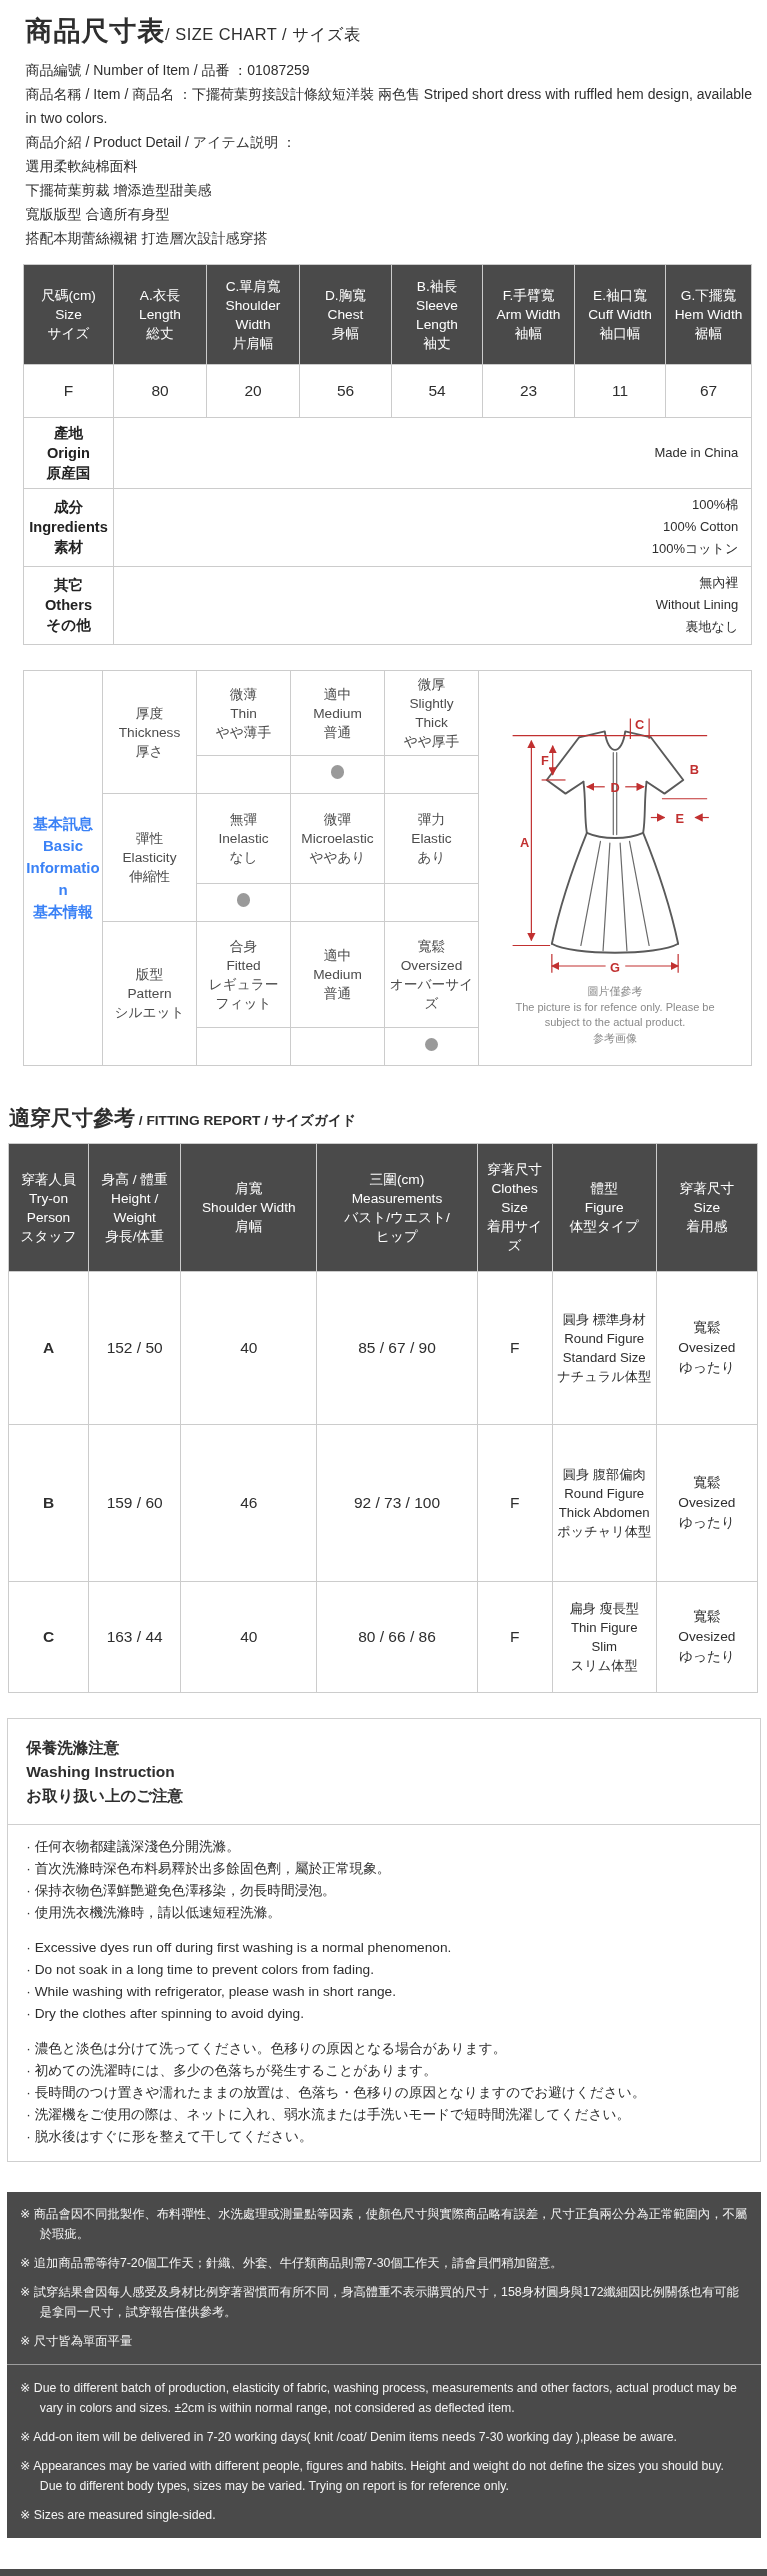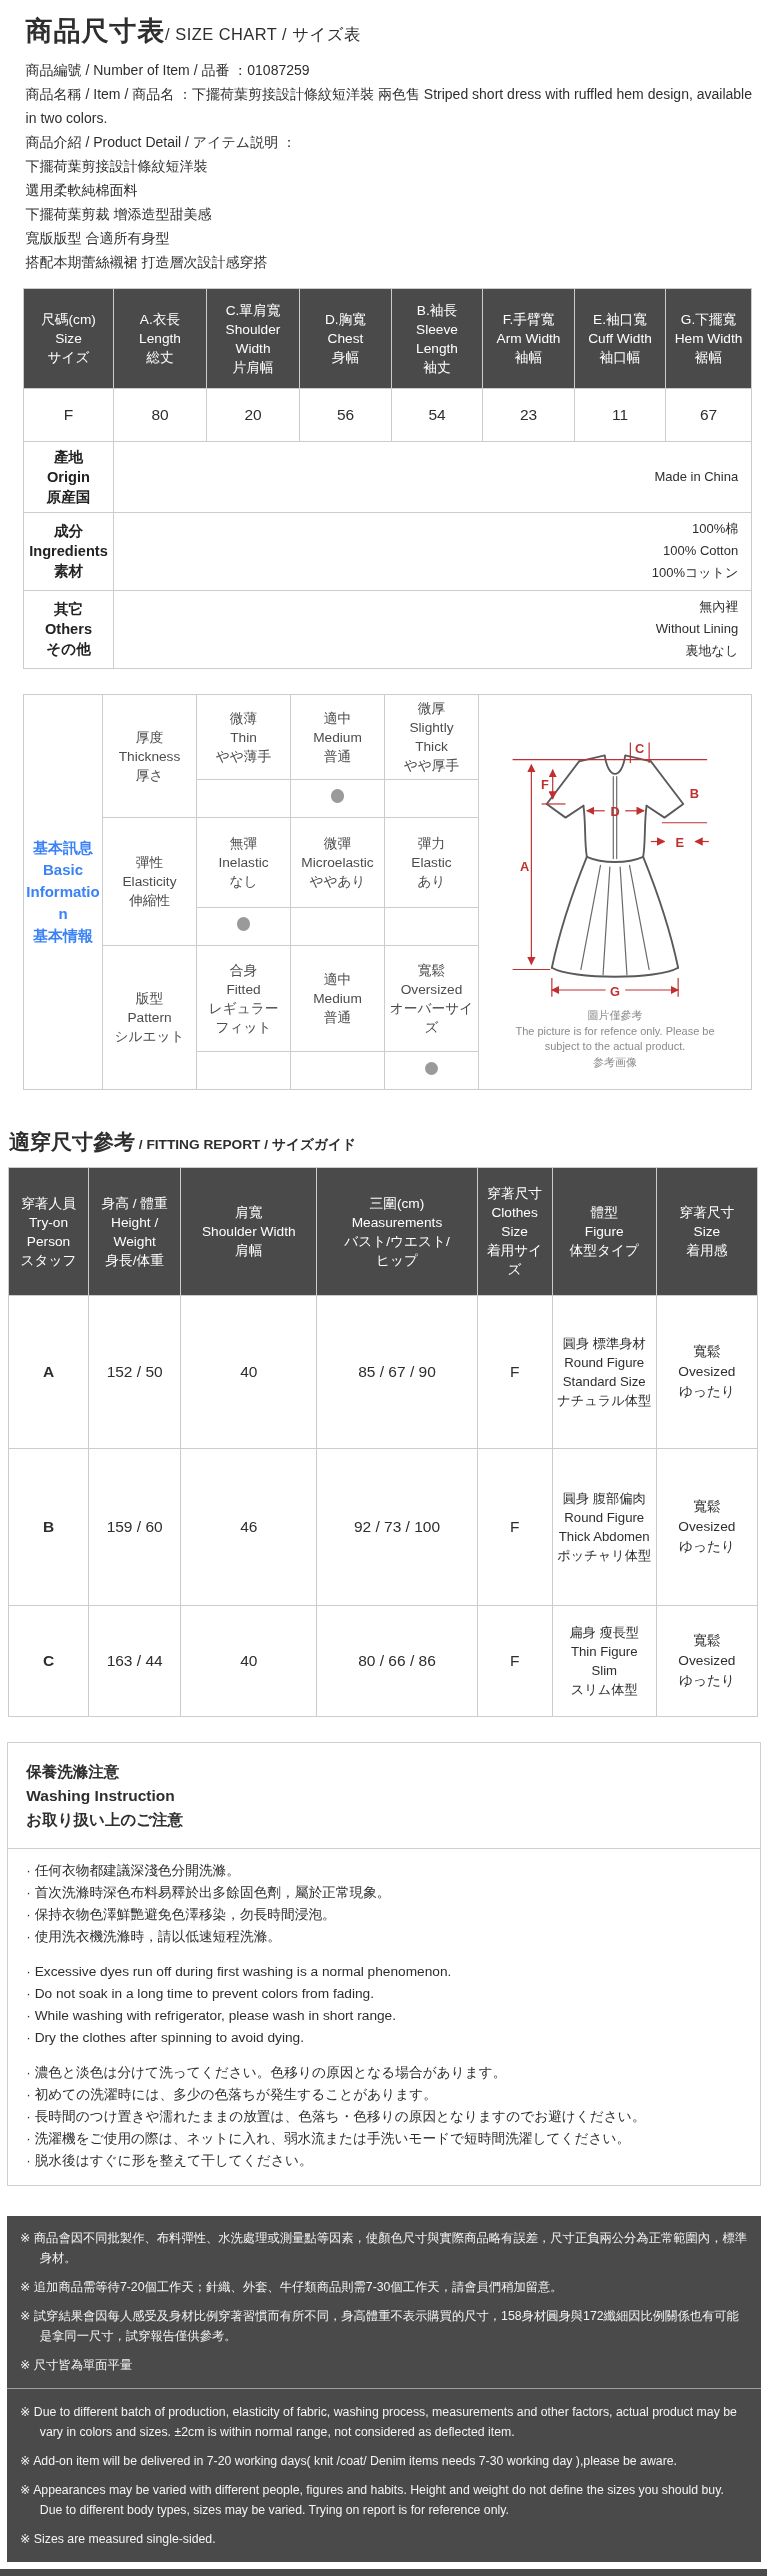--- a/index.html
+++ b/index.html
@@ -78,21 +78,20 @@
 </head>
 <body>
 
 <div class="page">
 
   <header class="top">
     <h1><span class="t-zh">商品尺寸表</span><span class="t-rest">/ SIZE CHART / サイズ表</span></h1>
     <p>商品編號 / Number of Item / 品番 ：01087259</p>
     <p>商品名稱 / Item / 商品名 ：下擺荷葉剪接設計條紋短洋裝 兩色售 Striped short dress with ruffled hem design, available in two colors.</p>
     <p>商品介紹 / Product Detail / アイテム説明 ：</p>
-    <p>下擺荷葉剪接設計條紋短洋裝</p>
     <p>選用柔軟純棉面料</p>
     <p>下擺荷葉剪裁 增添造型甜美感</p>
     <p>寬版版型 合適所有身型</p>
     <p>搭配本期蕾絲襯裙 打造層次設計感穿搭</p>
   </header>
 
   <table class="size-table">
     <colgroup>
       <col style="width:90px">
         <col style="width:93px">
@@ -407,21 +406,21 @@
       <p>· 濃色と淡色は分けて洗ってください。色移りの原因となる場合があります。</p>
       <p>· 初めての洗濯時には、多少の色落ちが発生することがあります。</p>
       <p>· 長時間のつけ置きや濡れたままの放置は、色落ち・色移りの原因となりますのでお避けください。</p>
       <p>· 洗濯機をご使用の際は、ネットに入れ、弱水流または手洗いモードで短時間洗濯してください。</p>
       <p>· 脱水後はすぐに形を整えて干してください。</p>
     </div>
   </div>
 
   <div class="notes-box">
     <div class="notes-sec">
-      <p>※ 商品會因不同批製作、布料彈性、水洗處理或測量點等因素，使顏色尺寸與實際商品略有誤差，尺寸正負兩公分為正常範圍內，標準身材。</p>
+      <p>※ 商品會因不同批製作、布料彈性、水洗處理或測量點等因素，使顏色尺寸與實際商品略有誤差，尺寸正負兩公分為正常範圍內，不屬於瑕疵。</p>
       <p>※ 追加商品需等待7-20個工作天；針織、外套、牛仔類商品則需7-30個工作天，請會員們稍加留意。</p>
       <p>※ 試穿結果會因每人感受及身材比例穿著習慣而有所不同，身高體重不表示購買的尺寸，158身材圓身與172纖細因比例關係也有可能是拿同一尺寸，試穿報告僅供參考。</p>
       <p>※ 尺寸皆為單面平量</p>
     </div>
     <div class="notes-sec">
       <p>※ Due to different batch of production, elasticity of fabric, washing process, measurements and other factors, actual product may be vary in colors and sizes. ±2cm is within normal range, not considered as deflected item.</p>
       <p>※ Add-on item will be delivered in 7-20 working days( knit /coat/ Denim items needs 7-30 working day ),please be aware.</p>
       <p>※ Appearances may be varied with different people, figures and habits. Height and weight do not define the sizes you should buy. Due to different body types, sizes may be varied. Trying on report is for reference only.</p>
       <p>※ Sizes are measured single-sided.</p>
     </div>

